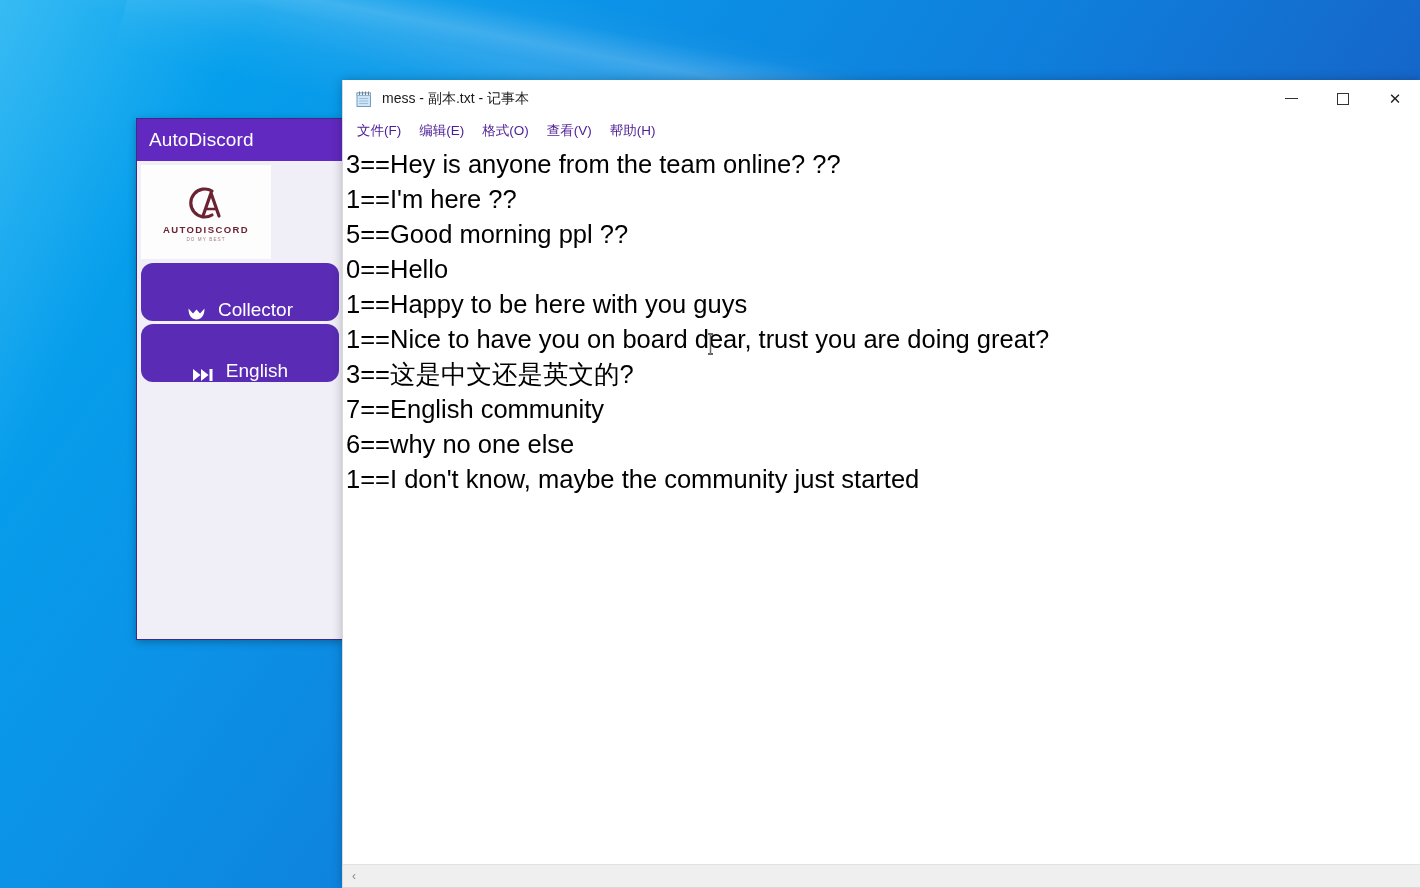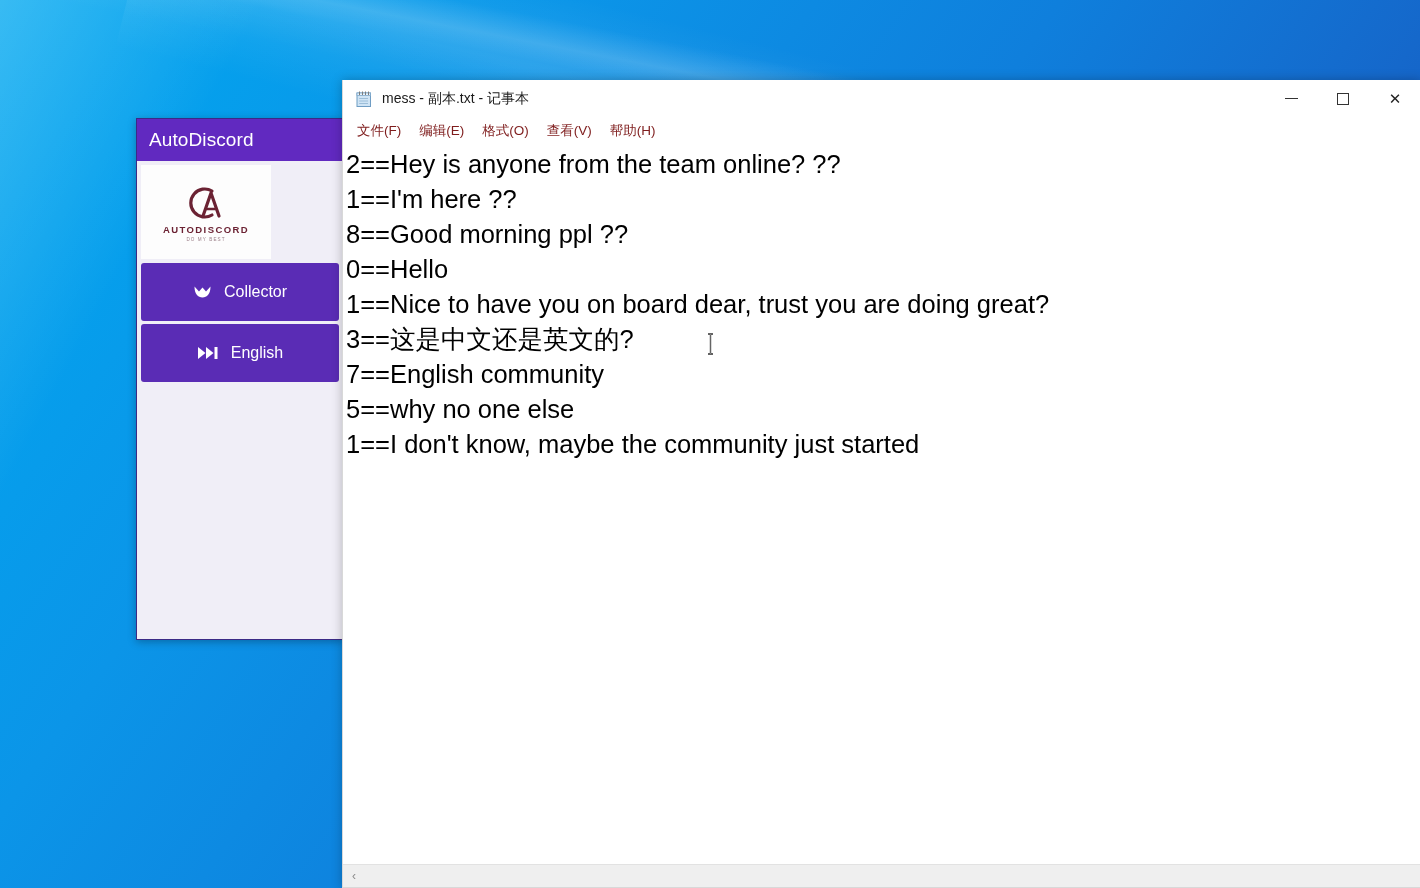--- a/index.html
+++ b/index.html
@@ -100,27 +100,27 @@
     font-size: 4.6px;
     letter-spacing: 1.1px;
     color: #9b7f88;
     margin-top: 2px;
   }
 
   .ad-btn {
     margin: 3px 4px;
     height: 58px;
     background: #5a2cb5;
-    border-radius: 3px;
+    border-radius: 12px;
     color: #ffffff;
     display: flex;
-    align-items: center;
+    align-items: flex-end;
     justify-content: center;
     gap: 12px;
-    font-size: 16px;
+    font-size: 19px;
     cursor: pointer;
     user-select: none;
   }
   .ad-btn .glyph {
     display: inline-flex;
     align-items: center;
     font-size: 17px;
     line-height: 1;
   }
 
@@ -182,21 +182,21 @@
     height: 27px;
     background: #ffffff;
     display: flex;
     align-items: center;
     padding-left: 5px;
     gap: 0px;
     flex: 0 0 auto;
   }
   .np-menu-item {
     font-size: 13.5px;
-    color: #7f1d1d;
+    color: #4c1d95;
     padding: 3px 9px;
     cursor: default;
     white-space: nowrap;
   }
 
   #np-textarea {
     flex: 1 1 auto;
     background: #ffffff;
     position: relative;
     overflow: hidden;
@@ -324,28 +324,29 @@
 
     <div id="np-menubar">
       <div class="np-menu-item">文件(F)</div>
       <div class="np-menu-item">编辑(E)</div>
       <div class="np-menu-item">格式(O)</div>
       <div class="np-menu-item">查看(V)</div>
       <div class="np-menu-item">帮助(H)</div>
     </div>
 
     <div id="np-textarea">
-        <div class="np-line">2==Hey is anyone from the team online? ??</div>
+        <div class="np-line">3==Hey is anyone from the team online? ??</div>
         <div class="np-line">1==I'm here ??</div>
-        <div class="np-line">8==Good morning ppl ??</div>
+        <div class="np-line">5==Good morning ppl ??</div>
         <div class="np-line">0==Hello</div>
+        <div class="np-line">1==Happy to be here with you guys</div>
         <div class="np-line">1==Nice to have you on board dear, trust you are doing great?</div>
         <div class="np-line">3==这是中文还是英文的?</div>
         <div class="np-line">7==English community</div>
-        <div class="np-line">5==why no one else</div>
+        <div class="np-line">6==why no one else</div>
         <div class="np-line">1==I don't know, maybe the community just started</div>
       </div>
 
     <div id="np-hscroll">
       <div class="arrow">‹</div>
     </div>
 
     <span id="mouse-cursor">
       <svg width="11" height="22" viewBox="0 0 11 22" xmlns="http://www.w3.org/2000/svg">
         <path d="M3 1 H8 M5.5 1 V21 M3 21 H8" stroke="#000000" stroke-width="1.3" fill="none"></path>

